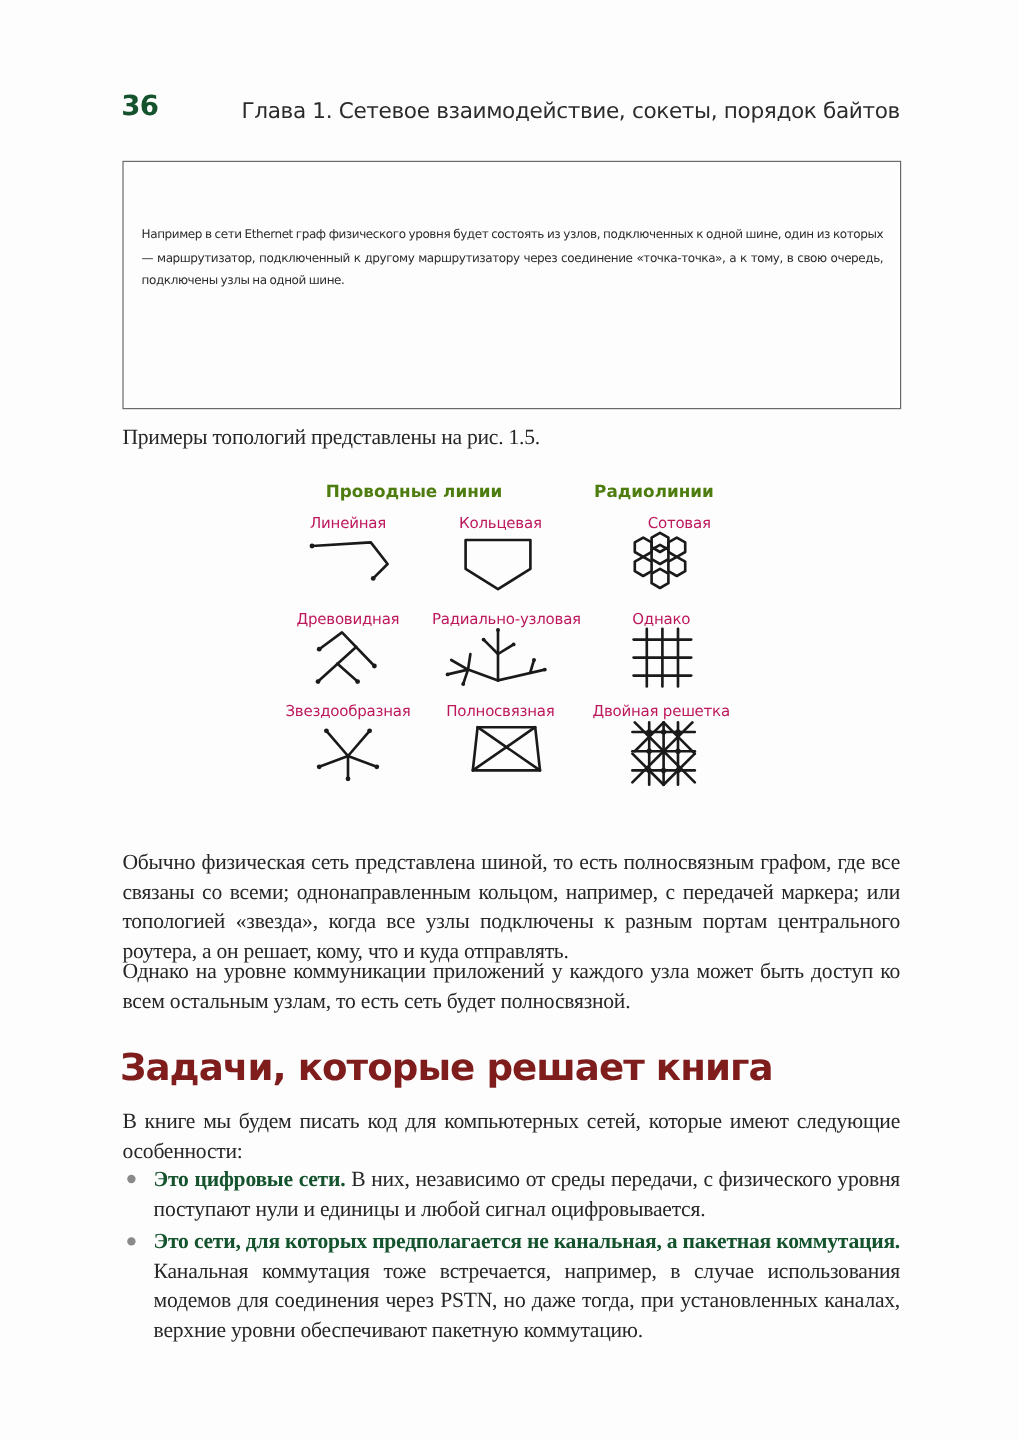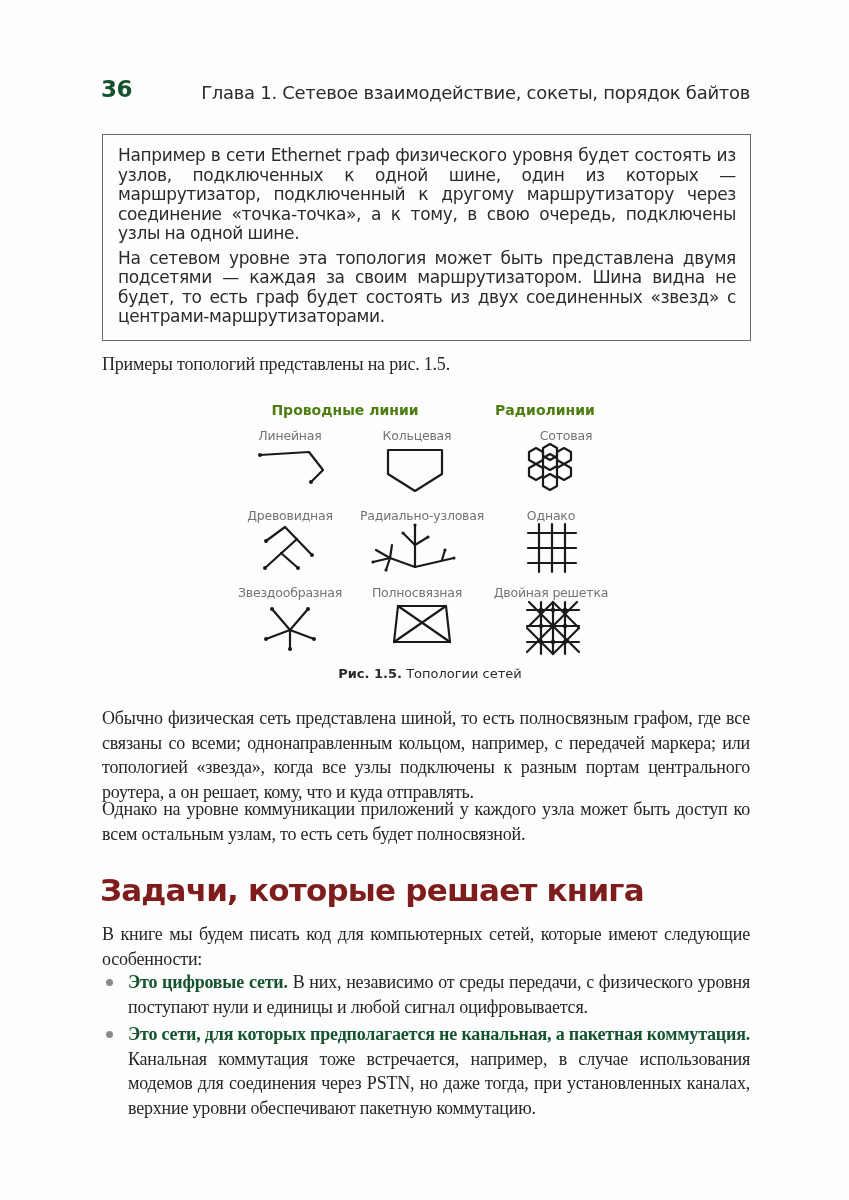--- a/index.html
+++ b/index.html
@@ -3,27 +3,27 @@
   <meta charset="utf-8">
   <style>
     * { box-sizing: border-box; margin: 0; padding: 0; }
     html, body { width: 849px; height: 1200px; background: #fdfdfd; }
     body { position: relative; color: #262626; overflow: hidden; }
 
     .page-number { position: absolute; left: 101px; top: 76px; font-family: "DejaVu Sans", sans-serif; font-weight: bold; font-size: 23px; color: #14532d; letter-spacing: -0.5px; }
     .running-head { position: absolute; right: 99px; top: 82px; font-family: "DejaVu Sans", sans-serif; font-size: 18px; color: #2b2b2b; letter-spacing: -0.3px; }
 
     .note-box { position: absolute; left: 102px; top: 134px; width: 649px; height: 207px; border: 1.5px solid #6a6a6a; padding: 11px 14px 0 15px; }
-    .note-box p { font-family: "DejaVu Sans", sans-serif; font-size: 17px; line-height: 19.5px; color: #2b2b2b; text-align: justify; letter-spacing: -0.35px; word-spacing: -0.5px; margin-bottom: 5px; }
+    .note-box p { font-family: "DejaVu Sans", sans-serif; font-size: 10px; line-height: 19.5px; color: #2b2b2b; text-align: justify; letter-spacing: -0.35px; word-spacing: -0.5px; margin-bottom: 5px; margin-top: 40px; }
 
     .body-p { position: absolute; left: 102px; width: 648px; font-family: "Liberation Serif", serif; font-size: 18px; line-height: 24.5px; color: #262626; text-align: justify; letter-spacing: -0.2px; }
 
     .figure { position: absolute; left: 230px; top: 398px; width: 400px; height: 290px; }
     .fig-head { position: absolute; font-family: "DejaVu Sans", sans-serif; font-weight: bold; font-size: 14px; color: #4d7c0f; text-align: center; }
-    .fig-label { position: absolute; font-family: "DejaVu Sans", sans-serif; font-size: 12.5px; color: #737373; text-align: center; white-space: nowrap; letter-spacing: -0.2px; }
+    .fig-label { position: absolute; font-family: "DejaVu Sans", sans-serif; font-size: 12.5px; color: #be185d; text-align: center; white-space: nowrap; letter-spacing: -0.2px; }
     .fig-svg { position: absolute; }
     .fig-svg line, .fig-svg polyline, .fig-svg polygon, .fig-svg path { stroke: #1a1a1a; stroke-width: 2.2; fill: none; stroke-linecap: round; stroke-linejoin: round; }
     .fig-svg circle { fill: #1a1a1a; }
     .caption { position: absolute; left: 0; width: 400px; top: 268px; text-align: center; font-family: "DejaVu Sans", sans-serif; font-size: 13px; color: #2b2b2b; }
     .caption b { font-weight: bold; }
 
     .section-title { position: absolute; left: 100px; top: 872px; font-family: "DejaVu Sans", sans-serif; font-weight: bold; font-size: 31px; color: #7f1d1d; letter-spacing: -0.8px; }
 
     .bullet-list { position: absolute; left: 102px; width: 648px; list-style: none; }
     .bullet-list li { position: relative; padding-left: 26px; font-family: "Liberation Serif", serif; font-size: 18px; line-height: 24.5px; color: #262626; text-align: justify; letter-spacing: -0.2px; margin-bottom: 3px; }
@@ -31,21 +31,20 @@
     .bullet-list li b { font-weight: bold; color: #14532d; }
   </style>
 </head>
 <body>
 
 <div class="page-number">36</div>
 <div class="running-head">Глава 1. Сетевое взаимодействие, сокеты, порядок байтов</div>
 
 <div class="note-box">
   <p>Например в сети Ethernet граф физического уровня будет состоять из узлов, подклю­ченных к одной шине, один из которых — маршрутизатор, подключенный к другому маршрутизатору через соединение «точка-точка», а к тому, в свою очередь, подключены узлы на одной шине.</p>
-  <p>На сетевом уровне эта топология может быть представлена двумя подсетями — каждая за своим маршрутизатором. Шина видна не будет, то есть граф будет состоять из двух соединенных «звезд» с центрами-маршрутизаторами.</p>
 </div>
 
 <p class="body-p" style="top:352px;">Примеры топологий представлены на рис. 1.5.</p>
 
 <div class="figure">
   <div class="fig-head" style="left:40px; top:4px; width:150px;">Проводные линии</div>
   <div class="fig-head" style="left:260px; top:4px; width:110px;">Радиолинии</div>
 
   <div class="fig-label" style="left:10px; top:30px; width:100px;">Линейная</div>
   <div class="fig-label" style="left:137px; top:30px; width:100px;">Кольцевая</div>
@@ -154,21 +153,20 @@
       <circle cx="28" cy="10" r="2.2"></circle>
       <circle cx="40" cy="10" r="2.2"></circle>
     <circle cx="16" cy="26" r="2.2"></circle>
       <circle cx="28" cy="26" r="2.2"></circle>
       <circle cx="40" cy="26" r="2.2"></circle>
     <circle cx="16" cy="42" r="2.2"></circle>
       <circle cx="28" cy="42" r="2.2"></circle>
       <circle cx="40" cy="42" r="2.2"></circle>
   </svg>
 
-  <div class="caption"><b>Рис. 1.5.</b><span> Топологии сетей</span></div>
 </div>
 
 <p class="body-p" style="top:706px;">Обычно физическая сеть представлена шиной, то есть полносвязным графом, где все связаны со всеми; однонаправленным кольцом, например, с передачей маркера; или топологией «звезда», когда все узлы подключены к разным портам центрального роутера, а он решает, кому, что и куда отправлять.</p>
 <p class="body-p" style="top:797px;">Однако на уровне коммуникации приложений у каждого узла может быть до­ступ ко всем остальным узлам, то есть сеть будет полносвязной.</p>
 
 <h2 class="section-title">Задачи, которые решает книга</h2>
 <p class="body-p" style="top:922px;">В книге мы будем писать код для компьютерных сетей, которые имеют следу­ющие особенности:</p>
 
 <ul class="bullet-list" style="top:970px;">
   <li>

